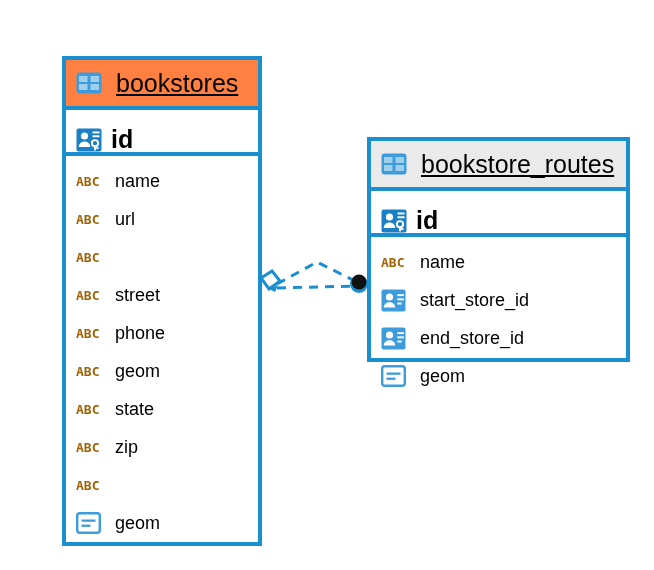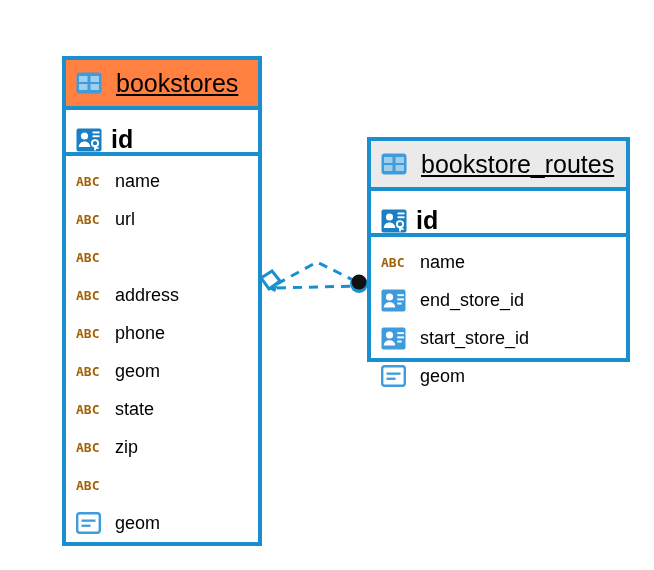--- a/index.html
+++ b/index.html
@@ -130,21 +130,21 @@
         <span class="abc-icon">ABC</span>
         <span class="field-label">url</span>
       </div>
 
       <div class="field-row">
         <span class="abc-icon">ABC</span>
       </div>
 
       <div class="field-row">
         <span class="abc-icon">ABC</span>
-        <span class="field-label">address</span>
+        <span class="field-label">street</span>
       </div>
 
       <div class="field-row">
         <span class="abc-icon">ABC</span>
         <span class="field-label">phone</span>
       </div>
 
       <div class="field-row">
         <span class="abc-icon">ABC</span>
         <span class="field-label">geom</span>
@@ -220,35 +220,35 @@
         <span class="icon" style="width:30px;flex:0 0 30px;">
           <svg width="25" height="23" viewBox="0 0 25 23">
             <rect x="0.5" y="0.5" width="24" height="22" rx="2" fill="#3E9BDC"></rect>
             <circle cx="8.5" cy="8" r="3.6" fill="#ffffff"></circle>
             <path d="M2.8 18.5c0-3.2 2.6-5.2 5.7-5.2s5.7 2 5.7 5.2z" fill="#ffffff"></path>
             <rect x="16.3" y="5.2" width="6.6" height="1.9" fill="#ffffff"></rect>
             <rect x="16.3" y="9.4" width="6.6" height="1.9" fill="#ffffff"></rect>
             <rect x="16.3" y="13.6" width="4.3" height="1.9" fill="#ffffff"></rect>
           </svg>
         </span>
-        <span class="field-label">end_store_id</span>
+        <span class="field-label">start_store_id</span>
       </div>
 
       <div class="field-row">
         <span class="icon" style="width:30px;flex:0 0 30px;">
           <svg width="25" height="23" viewBox="0 0 25 23">
             <rect x="0.5" y="0.5" width="24" height="22" rx="2" fill="#3E9BDC"></rect>
             <circle cx="8.5" cy="8" r="3.6" fill="#ffffff"></circle>
             <path d="M2.8 18.5c0-3.2 2.6-5.2 5.7-5.2s5.7 2 5.7 5.2z" fill="#ffffff"></path>
             <rect x="16.3" y="5.2" width="6.6" height="1.9" fill="#ffffff"></rect>
             <rect x="16.3" y="9.4" width="6.6" height="1.9" fill="#ffffff"></rect>
             <rect x="16.3" y="13.6" width="4.3" height="1.9" fill="#ffffff"></rect>
           </svg>
         </span>
-        <span class="field-label">start_store_id</span>
+        <span class="field-label">end_store_id</span>
       </div>
 
       <div class="field-row">
         <span class="icon" style="width:30px;flex:0 0 30px;">
           <svg width="25" height="22" viewBox="0 0 25 22">
             <rect x="1.2" y="1.2" width="22.6" height="19.6" rx="2.5" fill="#ffffff" stroke="#3E9BDC" stroke-width="2.4"></rect>
             <rect x="5.5" y="7.5" width="14" height="2.3" fill="#3E9BDC"></rect>
             <rect x="5.5" y="12.6" width="9" height="2.3" fill="#3E9BDC"></rect>
           </svg>
         </span>

